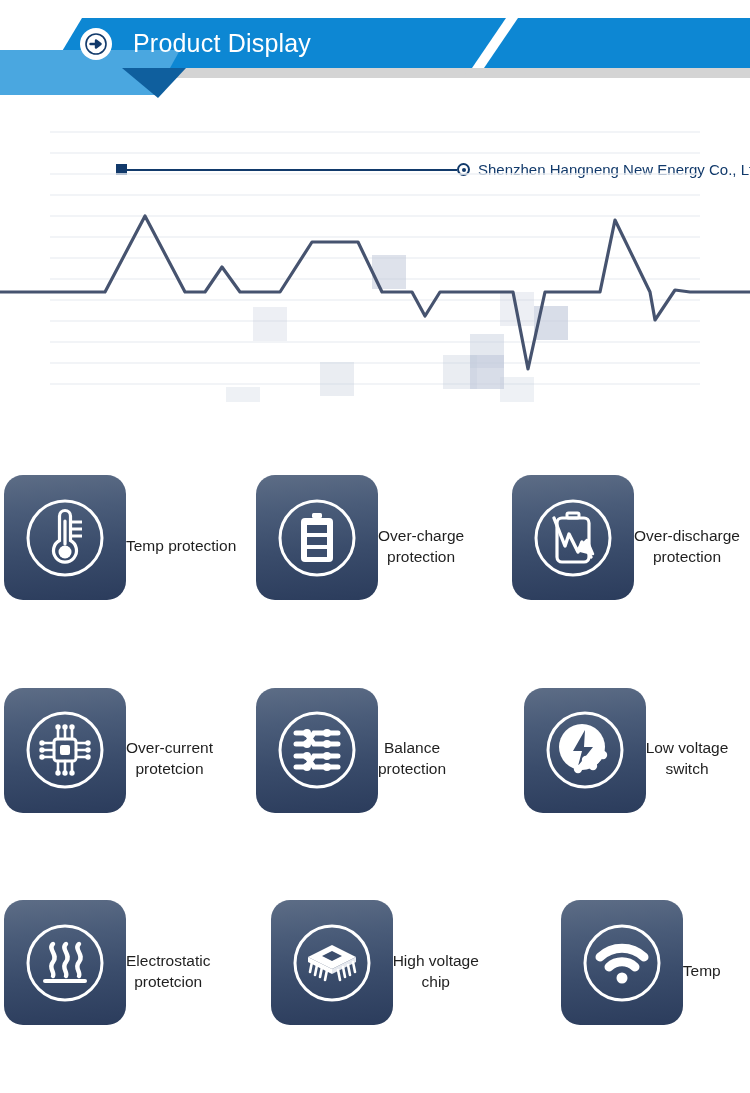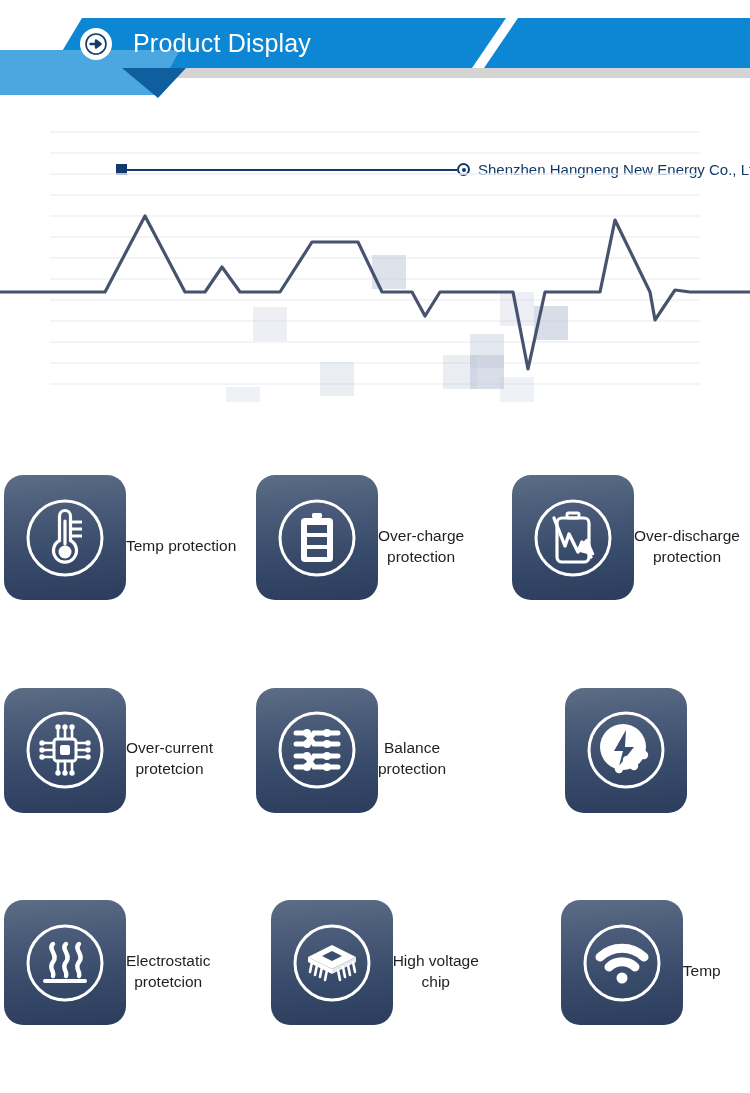--- a/index.html
+++ b/index.html
@@ -420,20 +420,22 @@
               <path d="M37 63 L45 54 L52 60 L62 49"></path>
             </g>
             <g fill="#fff">
               <circle cx="37" cy="63" r="4.2"></circle>
                 <circle cx="45" cy="54" r="4.2"></circle>
               <circle cx="52" cy="60" r="4.2"></circle>
                 <circle cx="62" cy="49" r="4.2"></circle>
             </g>
           </svg>
         </div>
+        <div class="feat-label">Low voltage
+switch</div>
       </div>
     </div>
 
     <div class="feat-row r3">
       <div class="feat-cell c1">
         <div class="tile">
           <svg width="88" height="88" viewBox="0 0 88 88">
             <circle cx="44" cy="44" r="37" fill="none" stroke="#fff" stroke-width="3"></circle>
             <g stroke="#fff" stroke-width="4.4" fill="none" stroke-linecap="round">
               <path d="M32 25 C26 30 38 36 32 43 C27 49 34 53 32 57"></path>

